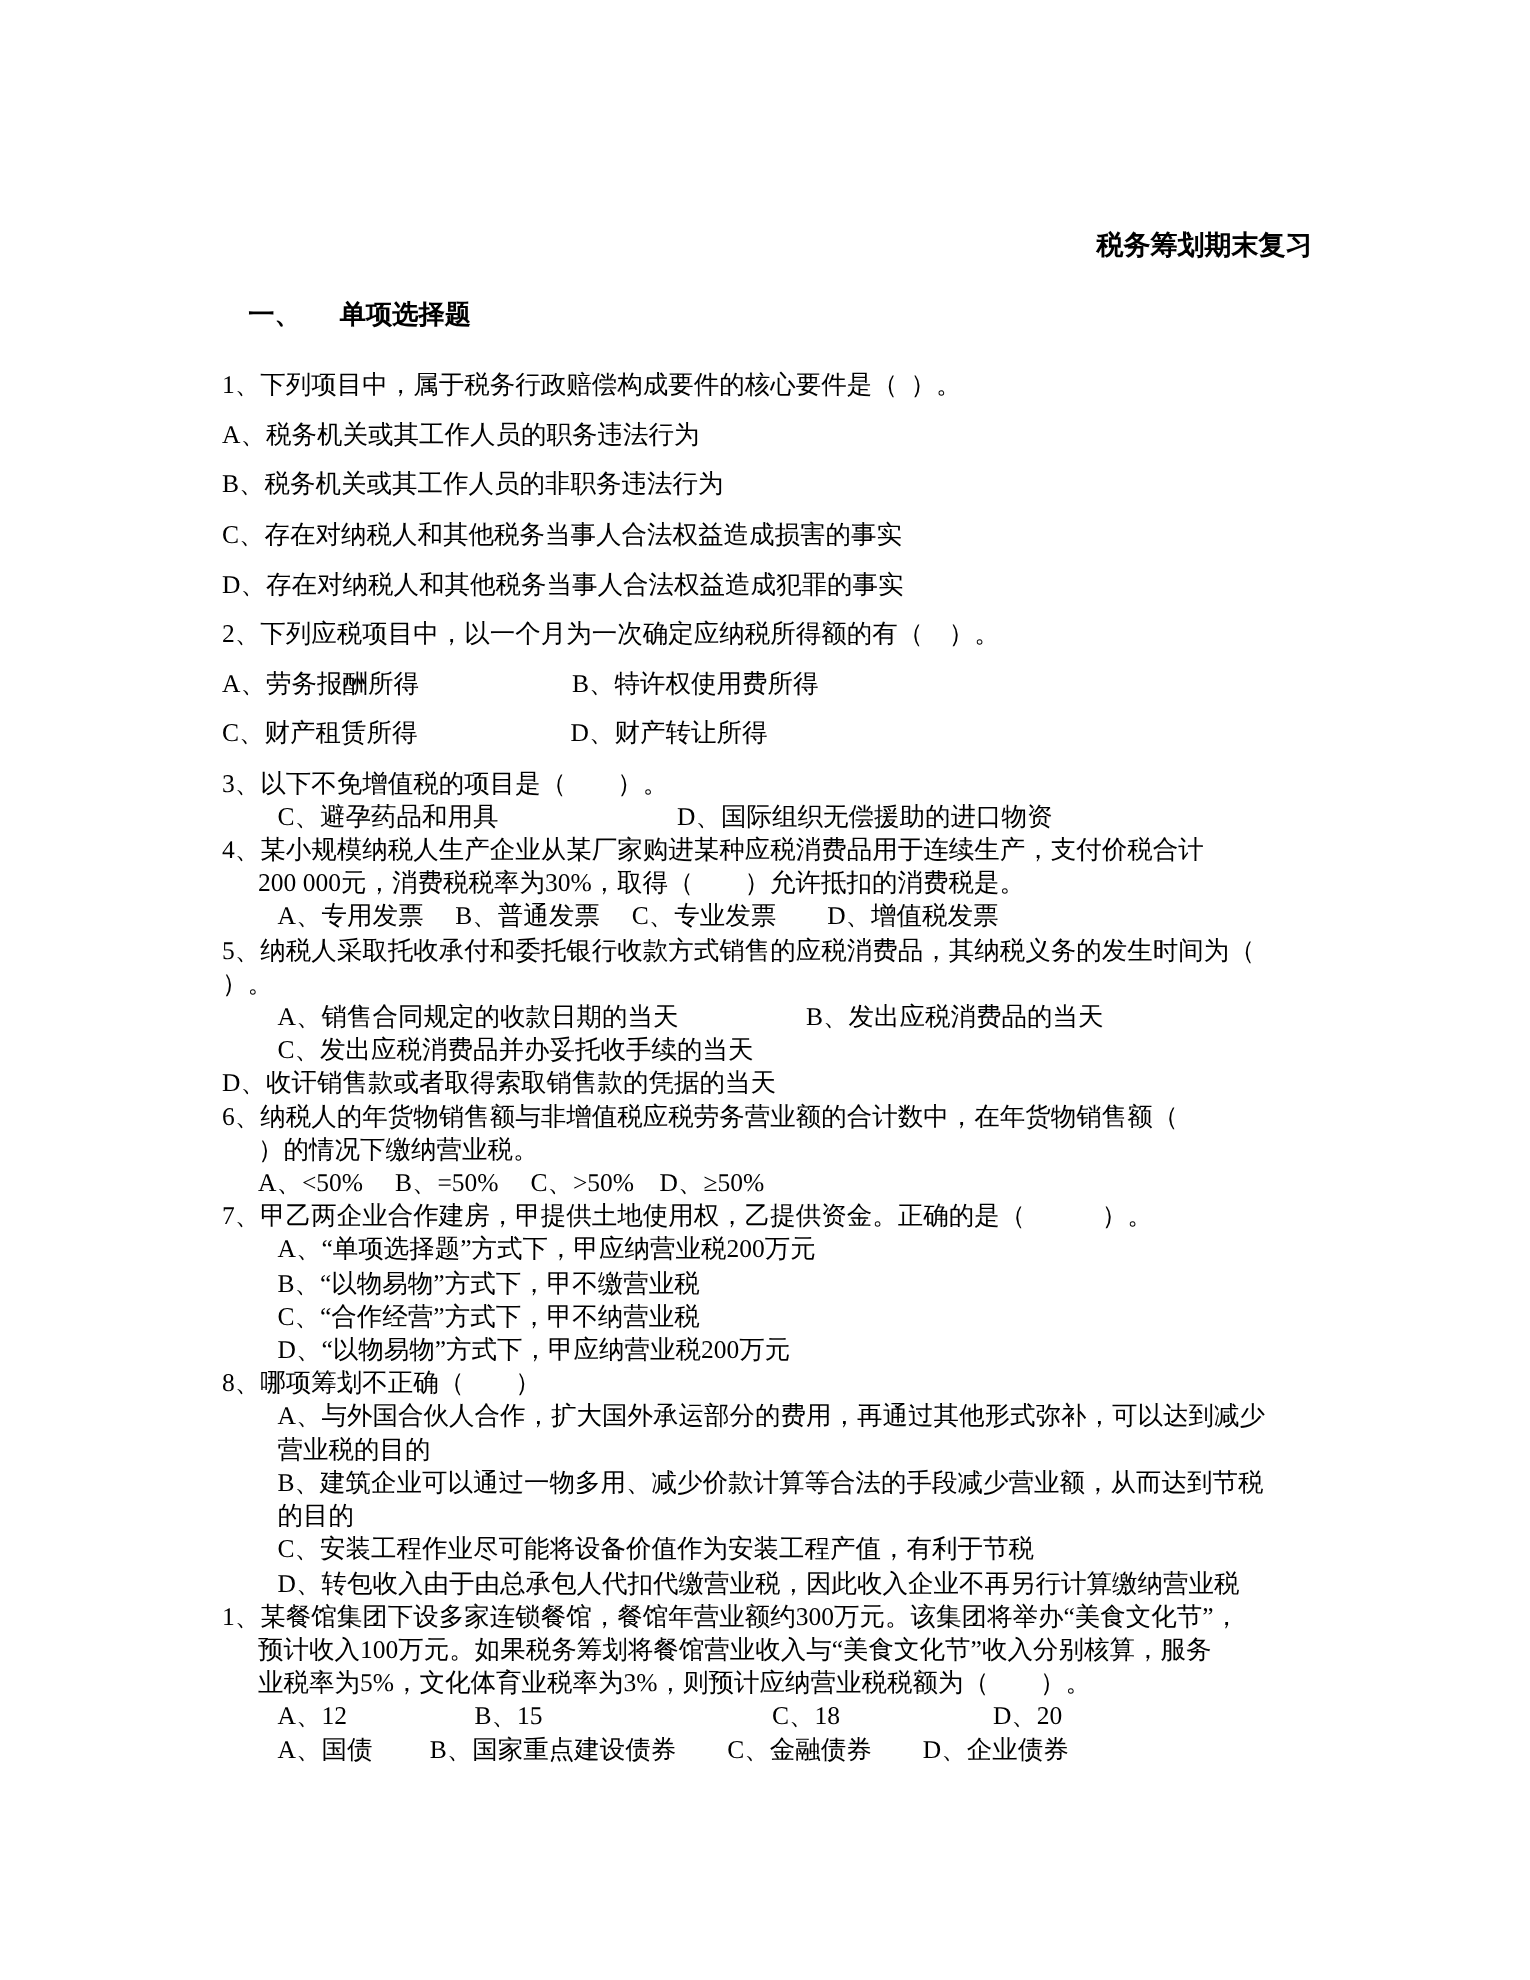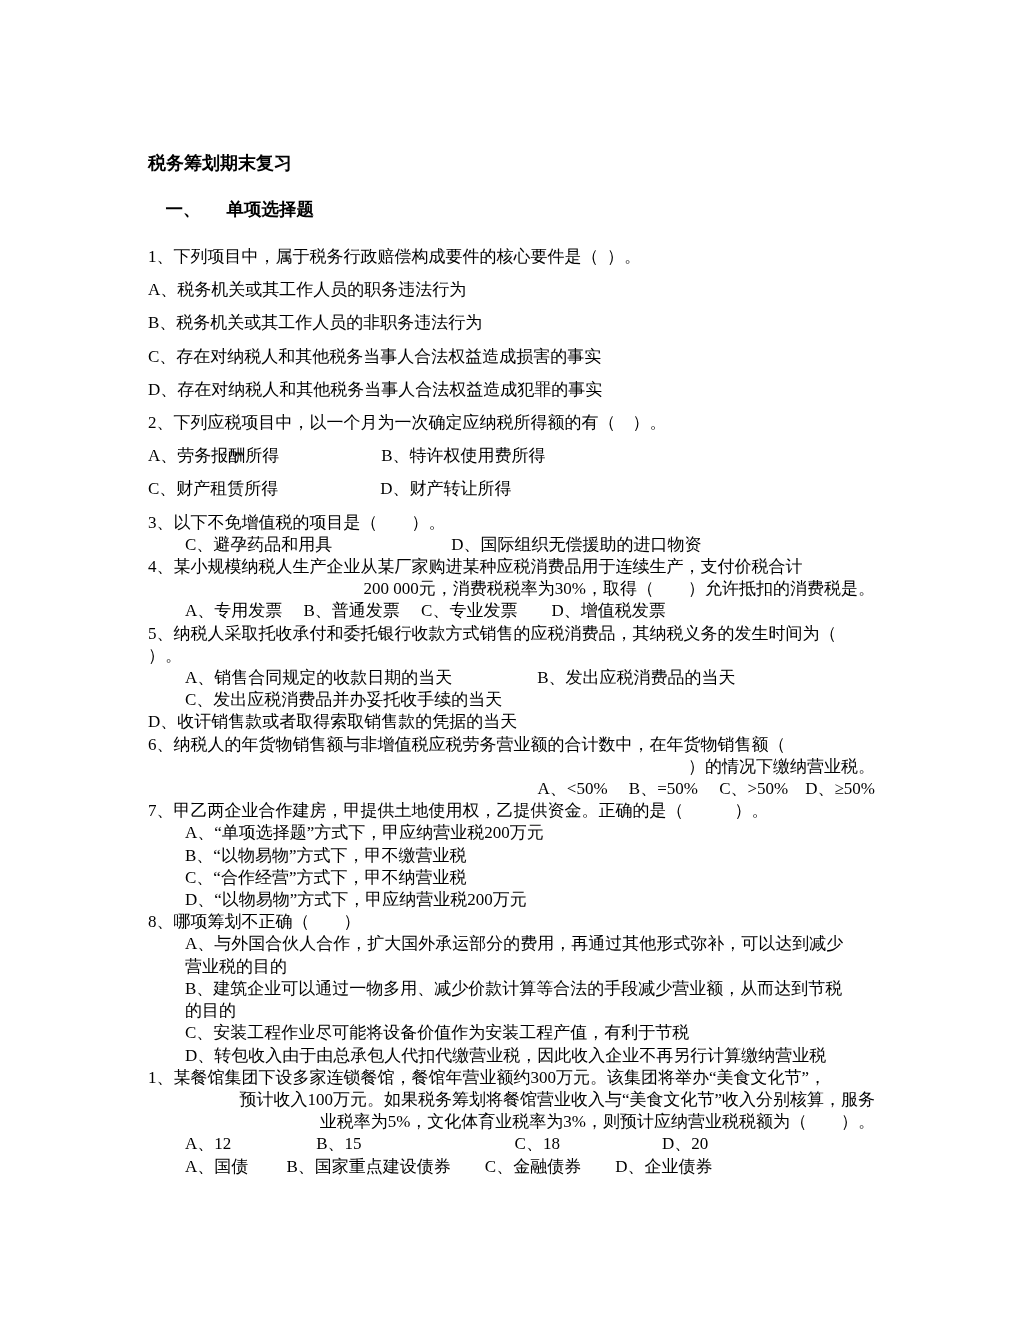--- a/index.html
+++ b/index.html
@@ -13,21 +13,21 @@
     height: 1320px;
     background: #ffffff;
     box-sizing: border-box;
     padding: 152px 145px 0 148px;
     font-family: "Liberation Serif", "DejaVu Serif", serif;
     font-size: 17px;
     color: #000000;
     overflow: hidden;
   }
   .doc-title {
-    text-align: left;
+    text-align: right;
     font-weight: bold;
     font-size: 18px;
     line-height: 22px;
     margin-bottom: 2px;
     white-space: pre-wrap;
   }
   .section-heading {
     font-weight: bold;
     font-size: 17.5px;
     line-height: 22px;
@@ -43,21 +43,21 @@
   }
   .line {
     line-height: 22.2px;
     white-space: pre-wrap;
     word-break: break-all;
   }
   .spaced {
     margin-bottom: 11px;
   }
   .indent-0 { padding-left: 0; }
-  .indent-1 { padding-left: 24px; text-align: right; }
+  .indent-1 { padding-left: 24px; }
   .indent-2 { padding-left: 37px; }
 </style>
 </head>
 <body>
 
 <div class="page">
   <div class="doc-title">税务筹划期末复习</div>
 
   <div class="section-heading">
     <span>一、</span><span class="section-label">单项选择题</span>

